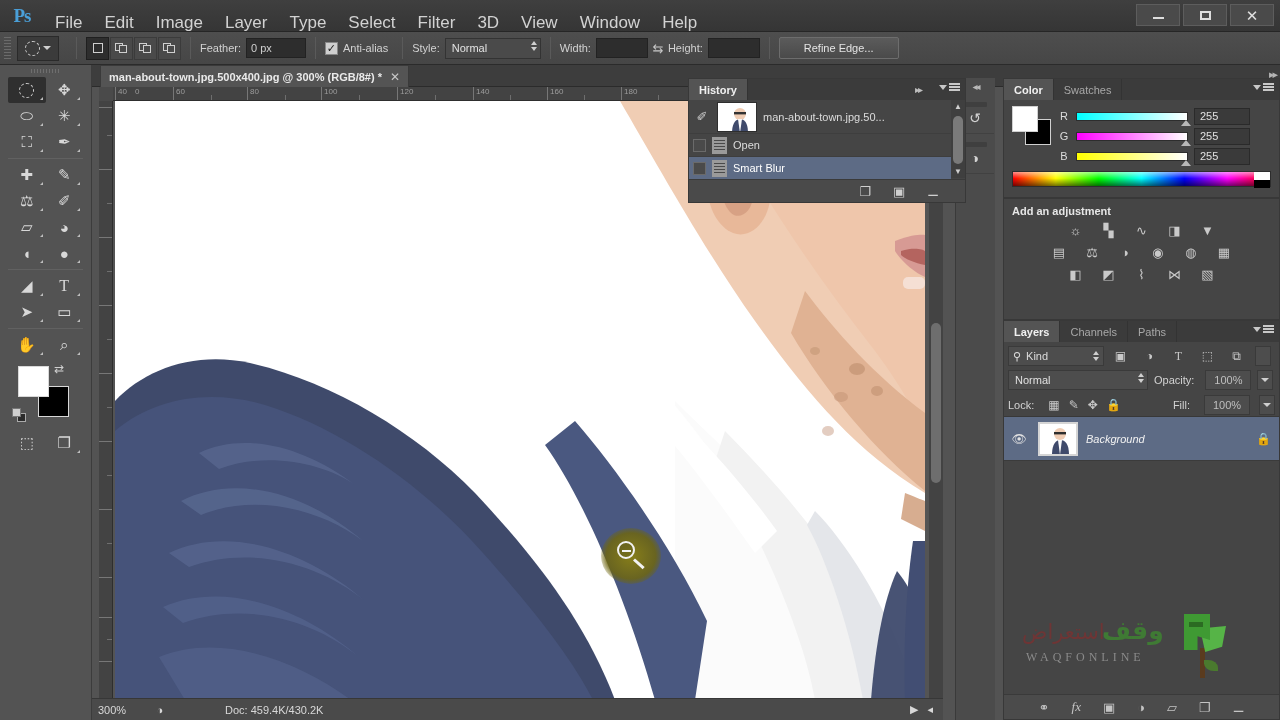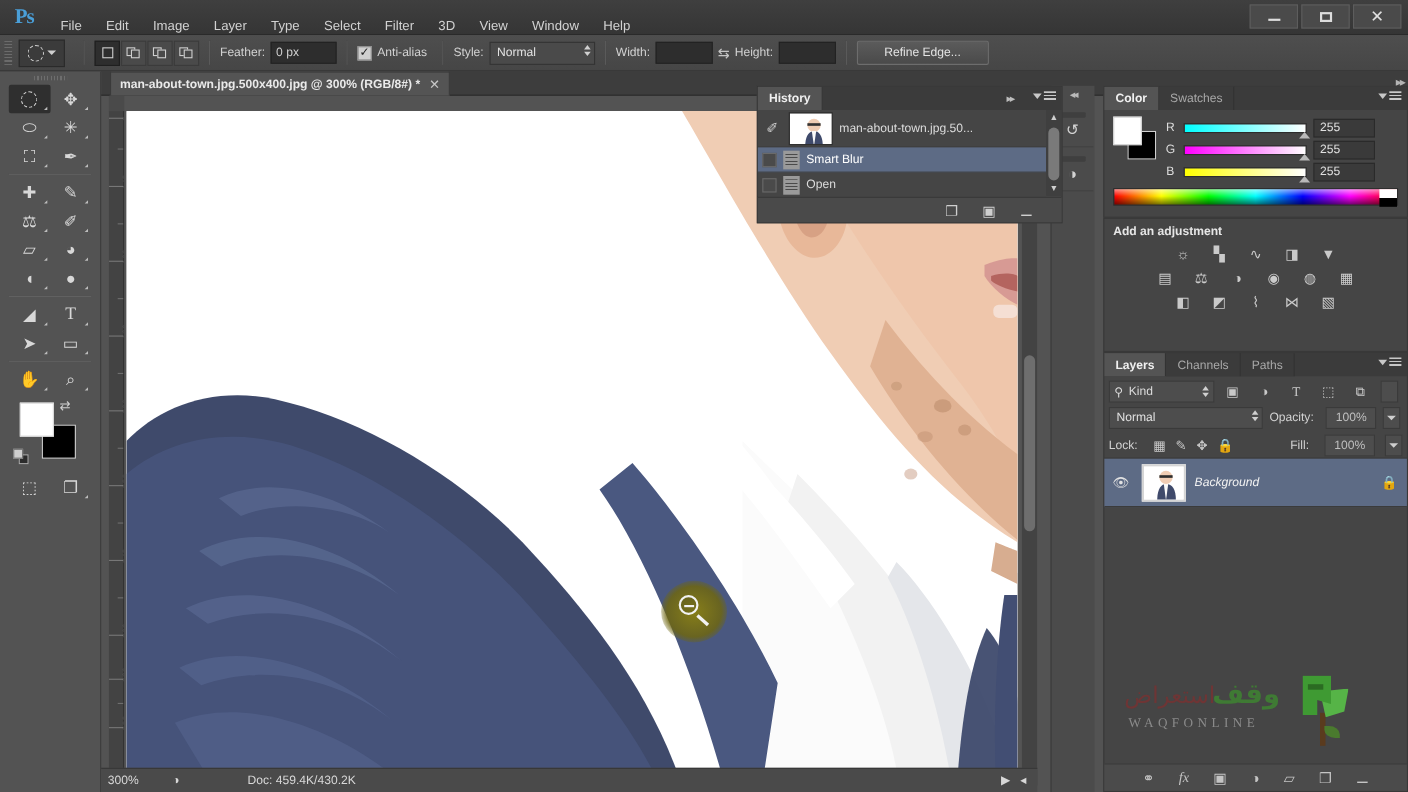--- a/index.html
+++ b/index.html
@@ -20,21 +20,21 @@
     display: flex; align-items: center;
   }
   .ps-logo {
     width: 44px; height: 32px; display: flex; align-items: center; justify-content: center;
     color: #4a9fd8; font-weight: bold; font-size: 19px;
     font-family: "Liberation Serif", serif; letter-spacing: -1px;
   }
   .menu-items { display: flex; align-items: center; height: 32px; }
   .menu-item {
     padding: 0 11px; height: 18px; line-height: 32px;
-    color: #d2d2d2; font-size: 12px; cursor: default; white-space: nowrap;
+    color: #d2d2d2; font-size: 17px; cursor: default; white-space: nowrap;
   }
   .wincontrols { position: absolute; right: 6px; top: 4px; display: flex; gap: 3px; }
   .wc {
     width: 44px; height: 22px; background: #4a4a4a; border: 1px solid #5d5d5d;
     display: flex; align-items: center; justify-content: center; color: #e0e0e0; font-size: 11px;
   }
   .wc .glyph-min { width: 11px; height: 2px; background: #ddd; margin-top: 6px; }
   .wc .glyph-max { width: 11px; height: 9px; border: 2px solid #ddd; }
   .wc .glyph-close { font-size: 15px; line-height: 1; }
 
@@ -525,20 +525,39 @@
 
   <div class="doc-tabbar">
     <div class="doc-tab">
       <span>man-about-town.jpg.500x400.jpg @ 300% (RGB/8#) *</span>
       <span class="close">✕</span>
     </div>
     <div class="dock-collapse-btn">▸▸</div>
   </div>
 
   <div class="ruler-corner"></div>
+  <div class="ruler-h">
+    <span class="rh-tick" style="left:2px">40</span>
+    <span class="rh-tick" style="left:20px;border-left:none">0</span>
+    <span class="rh-tick" style="left:60px">60</span>
+    <span class="rh-tick" style="left:134px">80</span>
+    <span class="rh-tick" style="left:208px">100</span>
+    <span class="rh-tick" style="left:284px">120</span>
+    <span class="rh-tick" style="left:360px">140</span>
+    <span class="rh-tick" style="left:434px">160</span>
+    <span class="rh-tick" style="left:508px">180</span>
+    <i class="rh-minor" style="left:98px"></i>
+      <i class="rh-minor" style="left:172px"></i>
+    <i class="rh-minor" style="left:246px"></i>
+      <i class="rh-minor" style="left:322px"></i>
+    <i class="rh-minor" style="left:397px"></i>
+      <i class="rh-minor" style="left:471px"></i>
+    <i class="rh-minor" style="left:545px"></i>
+      <i class="rh-minor" style="left:582px"></i>
+  </div>
   <div class="ruler-v">
     <span class="rv-tick" style="top:6px">
         <span>0</span>
       </span>
     <span class="rv-tick" style="top:68px">
         <span>140</span>
       </span>
     <span class="rv-tick" style="top:136px">
         <span>160</span>
       </span>
@@ -673,29 +692,29 @@
           <svg width="40" height="30" viewBox="0 0 40 30">
               <rect width="40" height="30" fill="#fff"></rect>
           <path d="M14,30 C14,20 18,16 22,16 C27,16 30,21 30,30 Z" fill="#3f4a6b"></path>
           <circle cx="22" cy="11" r="6" fill="#f0cdb4"></circle>
           <rect x="16" y="9" width="12" height="2.4" fill="#333"></rect>
           <path d="M20,16 L22,30 L24,16 Z" fill="#fafafa"></path>
             </svg>
         </span>
         <span>man-about-town.jpg.50...</span>
       </div>
+      <div class="hist-row">
+        <span class="hist-check"></span>
+        <span class="hist-doc-icon"></span>
+        <span>Open</span>
+      </div>
       <div class="hist-row selected">
         <span class="hist-check"></span>
         <span class="hist-doc-icon"></span>
         <span>Smart Blur</span>
-      </div>
-      <div class="hist-row">
-        <span class="hist-check"></span>
-        <span class="hist-doc-icon"></span>
-        <span>Open</span>
       </div>
     </div>
     <div class="hist-scroll">
       <span class="ar" style="top:2px">▲</span>
       <div class="thumb"></div>
       <span class="ar" style="bottom:2px">▼</span>
     </div>
     <div class="hist-foot">
       <span>❐</span>
       <span>▣</span>

